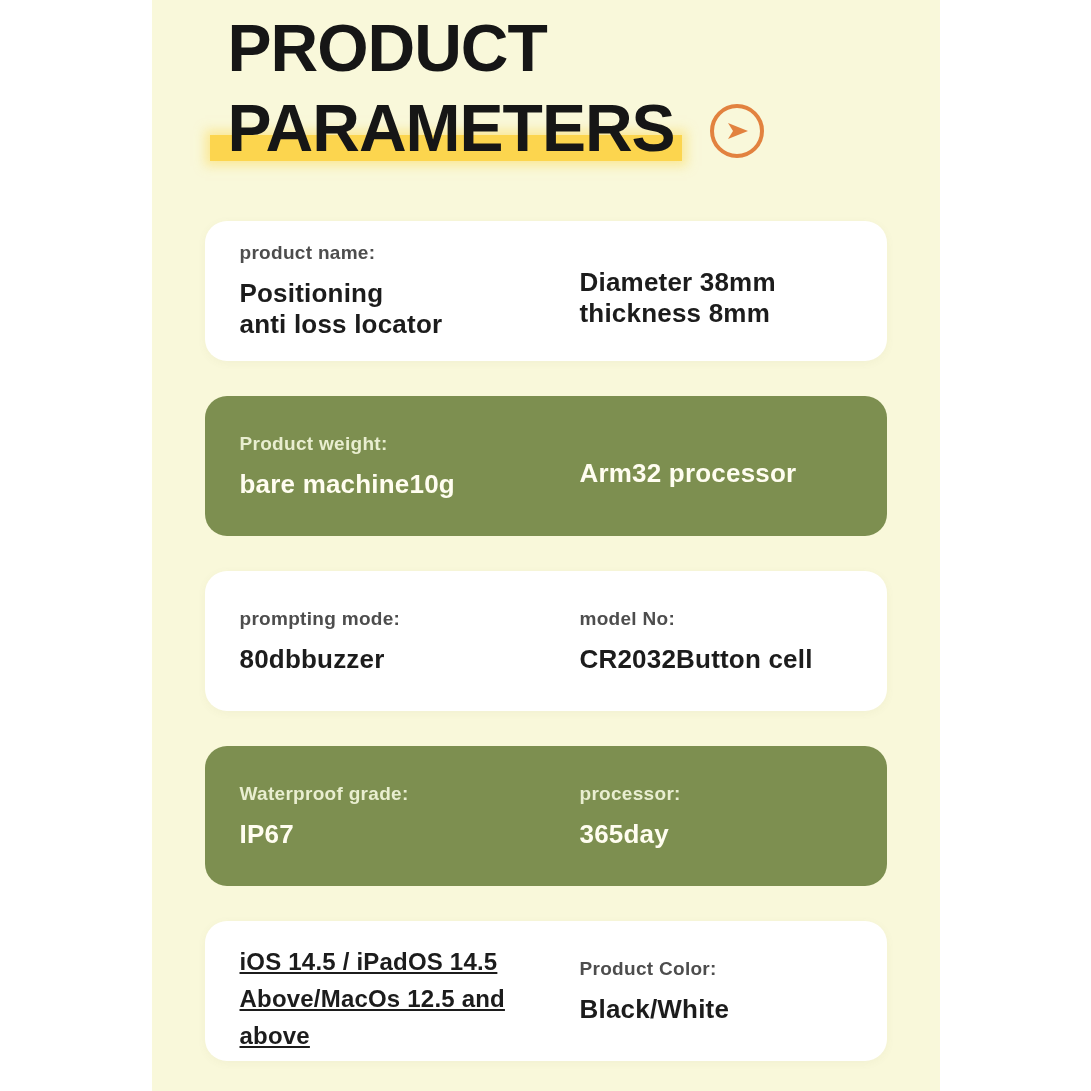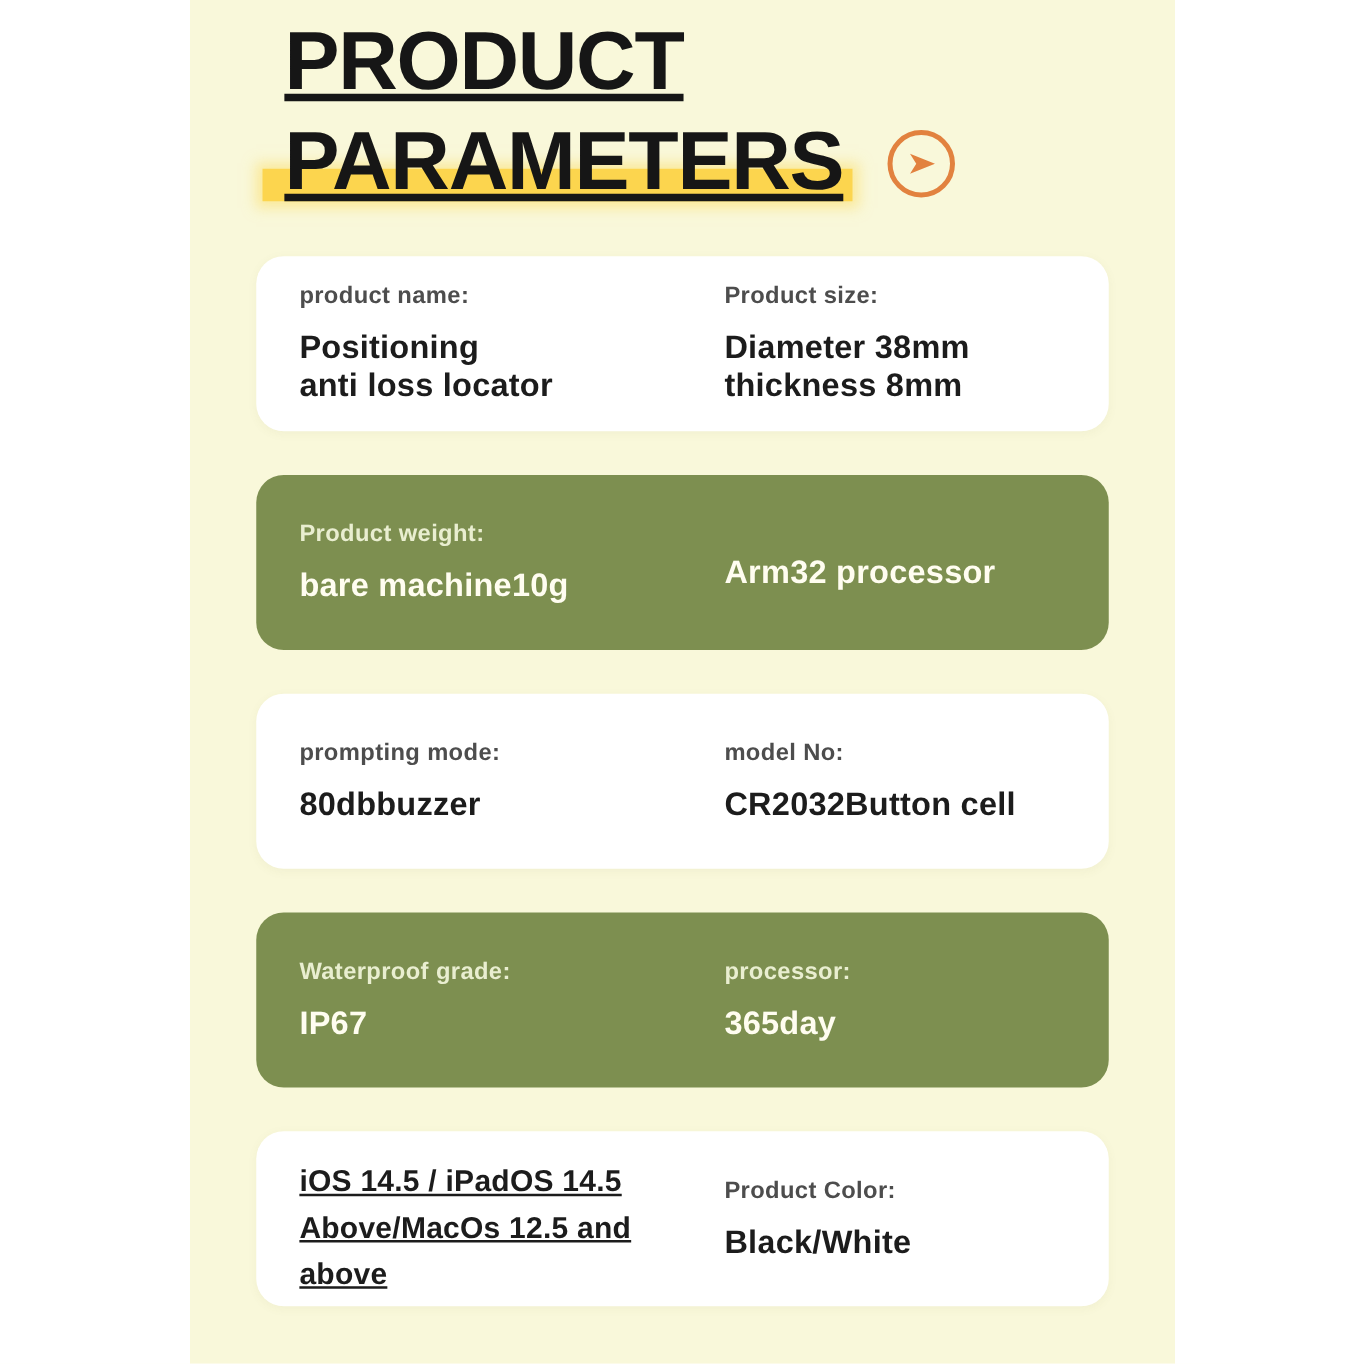--- a/index.html
+++ b/index.html
@@ -35,21 +35,20 @@
     position: absolute;
     left: 76px;
     top: 8px;
     z-index: 1;
     font-weight: 900;
     font-size: 66px;
     line-height: 80px;
     letter-spacing: -1px;
     color: var(--title-text);
     white-space: nowrap;
-    text-decoration: underline;
   }
   .title-highlight {
     position: absolute;
     left: 58px;
     top: 135px;
     width: 472px;
     height: 26px;
     background: var(--yellow);
     box-shadow: 0 0 10px 5px rgba(252, 220, 100, 0.55);
     z-index: 0;
@@ -74,20 +73,21 @@
     left: 53px;
     width: 682px;
   }
   .card {
     height: 140px;
     border-radius: 22px;
     margin-bottom: 35px;
     display: flex;
     align-items: center;
     padding-left: 35px;
+    margin-top: 16px;
   }
   .card-light {
     background: var(--card-light);
     box-shadow: 0 2px 8px rgba(120, 120, 60, 0.06);
   }
   .card-green { background: var(--card-green); }
   .cell { display: flex; flex-direction: column; }
   .cell-left { width: 340px; flex: 0 0 340px; }
   .cell-right { flex: 1; }
   .label {
@@ -132,21 +132,20 @@
     </span>
   </div>
 
   <main class="cards" id="cards">
       <section class="card card-light">
         <div class="cell cell-left">
           <div class="label">product name:</div>
           <div class="value">Positioning<br>anti loss locator</div>
         </div>
         <div class="cell cell-right">
-          <div class="label">Product size:</div>
           <div class="value">Diameter 38mm<br>thickness 8mm</div>
         </div>
       </section>
       <section class="card card-green">
         <div class="cell cell-left">
           <div class="label">Product weight:</div>
           <div class="value">bare machine10g</div>
         </div>
         <div class="cell cell-right">
           <div class="value">Arm32 processor</div>

